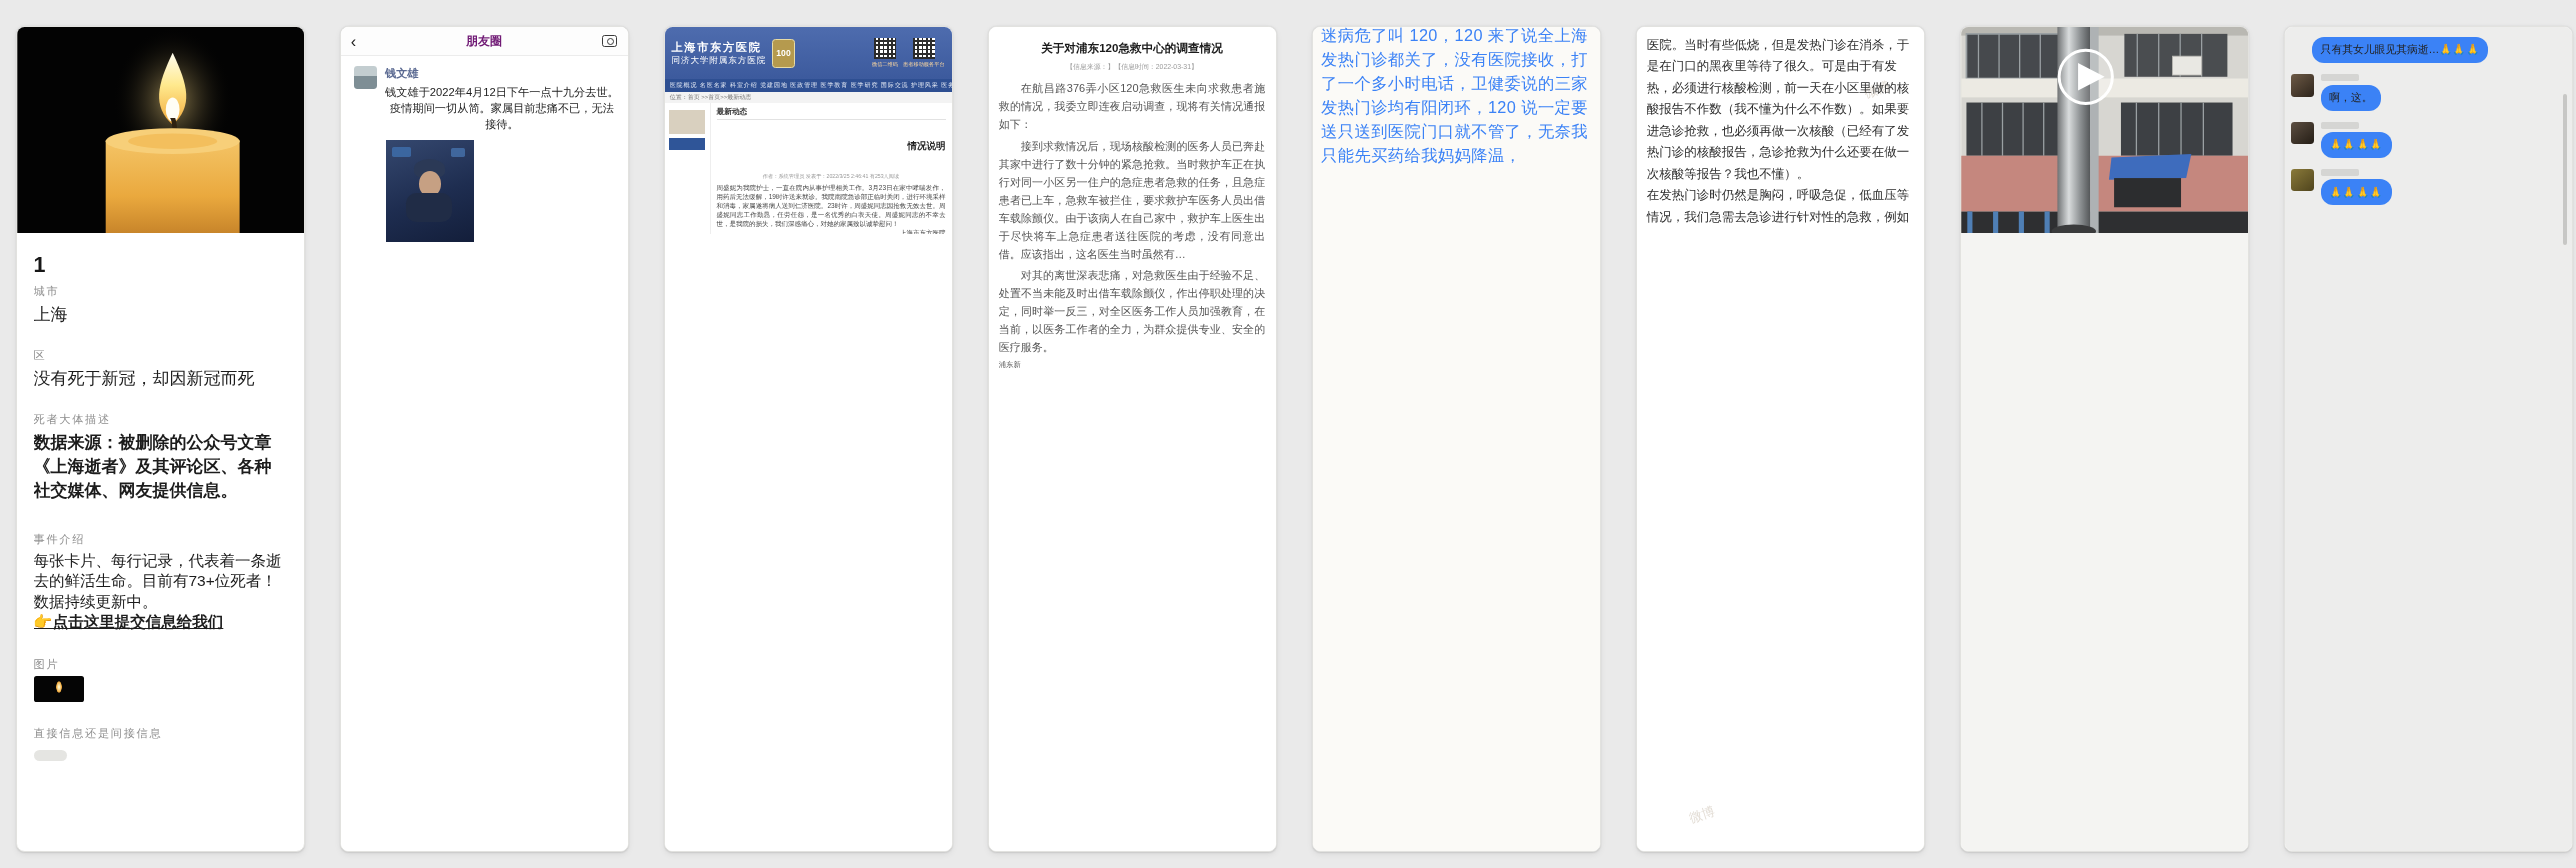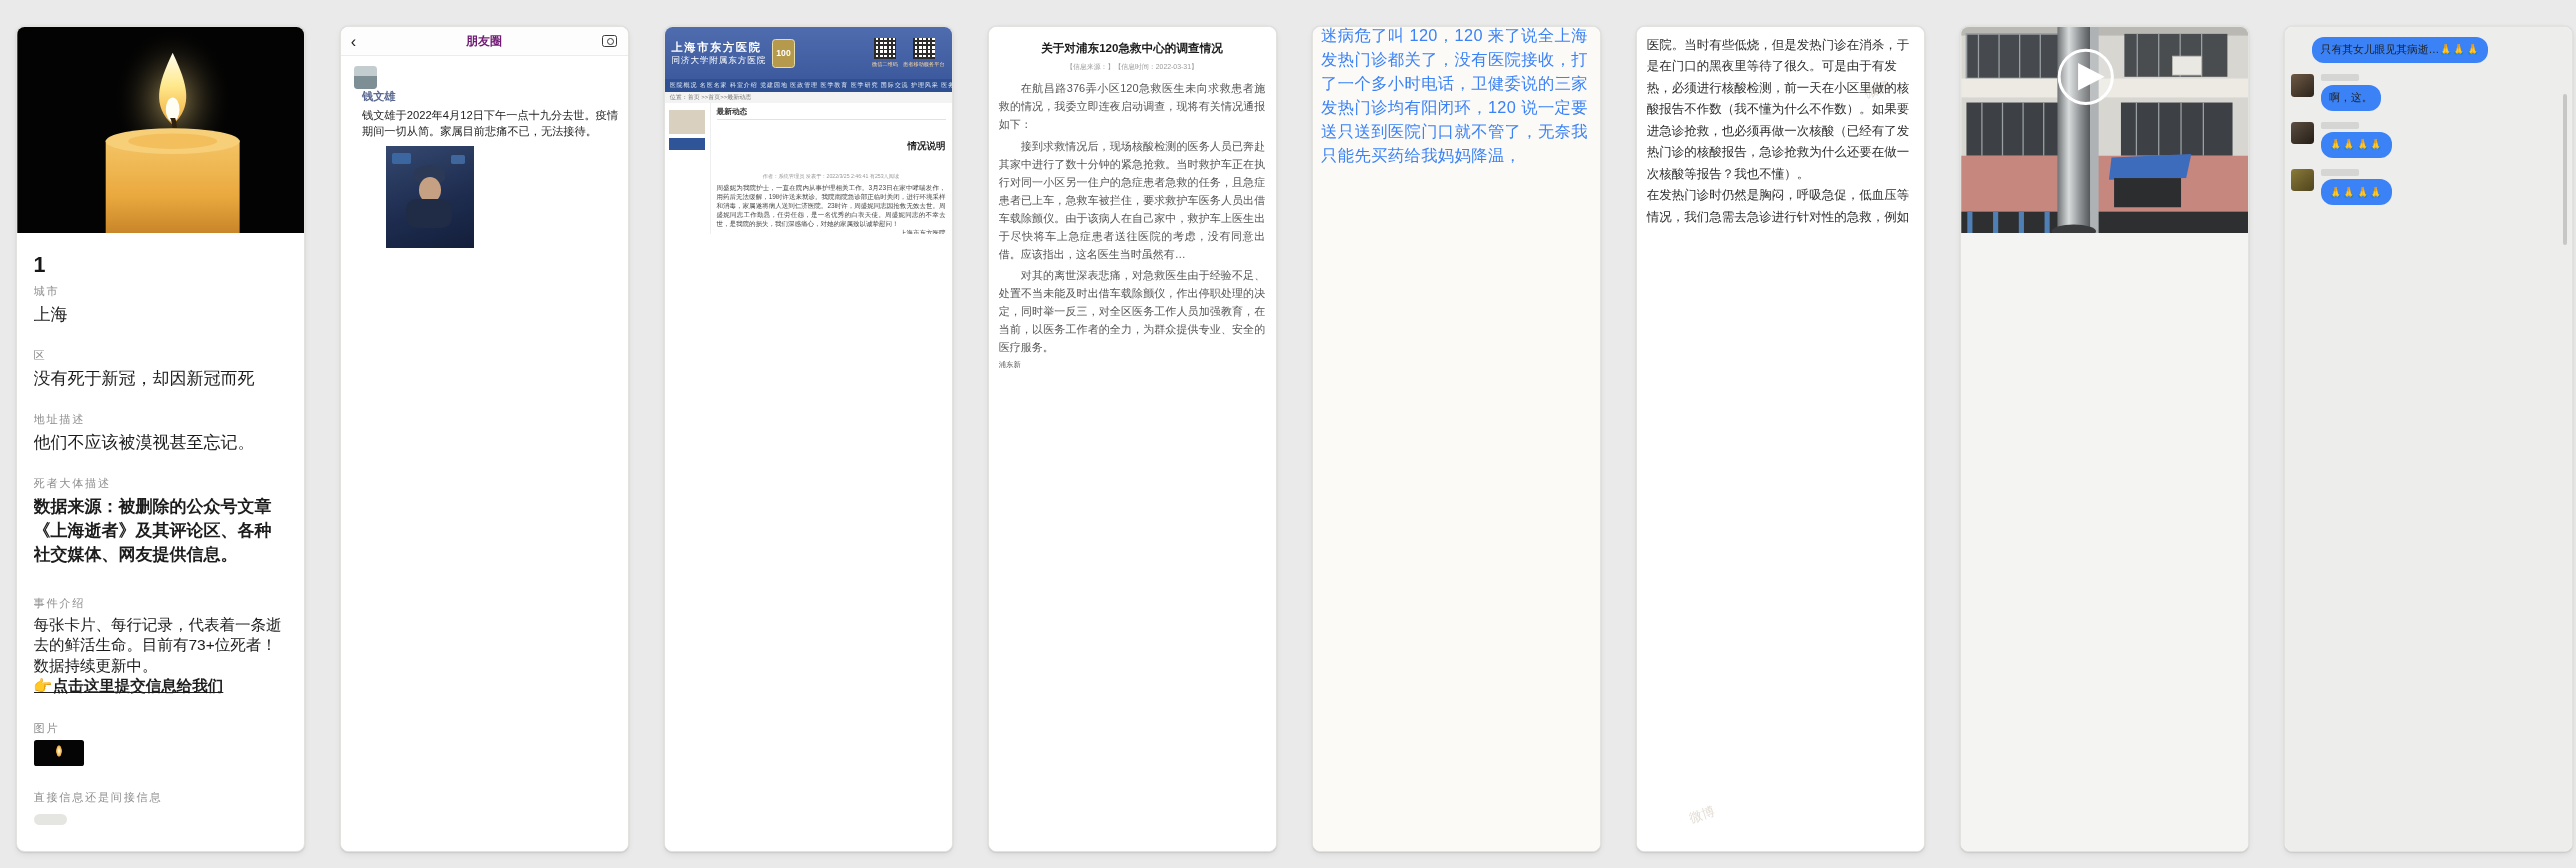--- a/index.html
+++ b/index.html
@@ -43,26 +43,26 @@
   .th-candle i { position:absolute; left:22.4px; top:5.2px; width:6px; height:12px; border-radius:50%;
     background: radial-gradient(#fff6c9 10%, #f0a93c 60%, rgba(0,0,0,0) 75%); }
 
   
   .wx { background:#fff; height:100%; }
   .wx-nav { height: 29px; display:flex; align-items:center; justify-content:center; position:relative; border-bottom:0.9px solid #ececec; background:#fdfdfd; }
   .wx-back { position:absolute; left:10.3px; font-size:16.3px; color:#222; line-height:1; }
   .wx-title { font-size:12px; font-weight:600; color:#701a75; }
   .wx-cam { position:absolute; right:10.3px; width:15.5px; height:11.2px; border:1.4px solid #3a3a3a; border-radius:2.6px; }
   .wx-cam::before { content:""; position:absolute; left:3.9px; top:1.7px; width:5.2px; height:5.2px; border:1.2px solid #3a3a3a; border-radius:50%; }
-  .wx-post { display:flex; padding: 10.3px 8.6px 0 13.8px; flex-direction: column; }
+  .wx-post { display:flex; padding: 10.3px 8.6px 0 13.8px; }
   .wx-avatar { width:23px; height:23px; border-radius:3.4px; flex:0 0 auto;
     background: linear-gradient(#c3cdd0 0 45%, #7e8e95 45% 100%); }
   .wx-rt { margin-left: 7.7px; }
   .wx-name { color:#5b6a92; font-size:11.2px; font-weight:700; margin-bottom:2.6px; }
-  .wx-text { font-size:11.2px; color:#1d1d1d; line-height:16.3px; }
+  .wx-text { font-size:11.2px; color:#1d1d1d; line-height:16.3px;text-align:center; }
   .wx-photo { margin: 6.9px 0 0 45px; width: 88px; height: 102px; position:relative;
     background: linear-gradient(160deg, #35486f 0%, #1e2d50 55%, #131e3a 100%); }
   .wx-photo .g1 { position:absolute; left:6.9px; top:6.9px; width:19px; height:10.3px; background:#3f6fae; opacity:.8; border-radius:1.7px; }
   .wx-photo .g2 { position:absolute; right:8.6px; top:8.6px; width:13.8px; height:8.6px; background:#4a7ab8; opacity:.7; border-radius:1.7px; }
   .wx-photo .hat { position:absolute; left:28px; top:19px; width:31px; height:19px; border-radius:55% 55% 35% 35%; background:#2b3956; }
   .wx-photo .face { position:absolute; left:33px; top:31px; width:22.4px; height:26px; border-radius:50%; background:#c6a083; }
   .wx-photo .scarf { position:absolute; left:20.6px; top:53px; width:46px; height:29px; border-radius:10.3px; background:#202c46; }
 
   
   .hosp { height:100%; background:#fff; }
@@ -157,24 +157,20 @@
     </div>
     <div class="cbody">
       <div class="num">1</div>
       <div class="sec sec-city">
         <div class="lbl">城市</div>
         <div class="val">上海</div>
       </div>
       <div class="sec sec-district">
         <div class="lbl">区</div>
         <div class="val">没有死于新冠，却因新冠而死</div>
-      </div>
-      <div class="sec sec-address">
-        <div class="lbl">地址描述</div>
-        <div class="val">他们不应该被漠视甚至忘记。</div>
       </div>
       <div class="sec sec-deceased">
         <div class="lbl">死者大体描述</div>
         <div class="val bold">数据来源：被删除的公众号文章《上海逝者》及其评论区、各种社交媒体、网友提供信息。</div>
       </div>
       <div class="sec sec-event">
         <div class="lbl">事件介绍</div>
         <div class="val">每张卡片、每行记录，代表着一条逝去的鲜活生命。目前有73+位死者！数据持续更新中。</div>
         <div class="event-link">👉点击这里提交信息给我们</div>
       </div>

